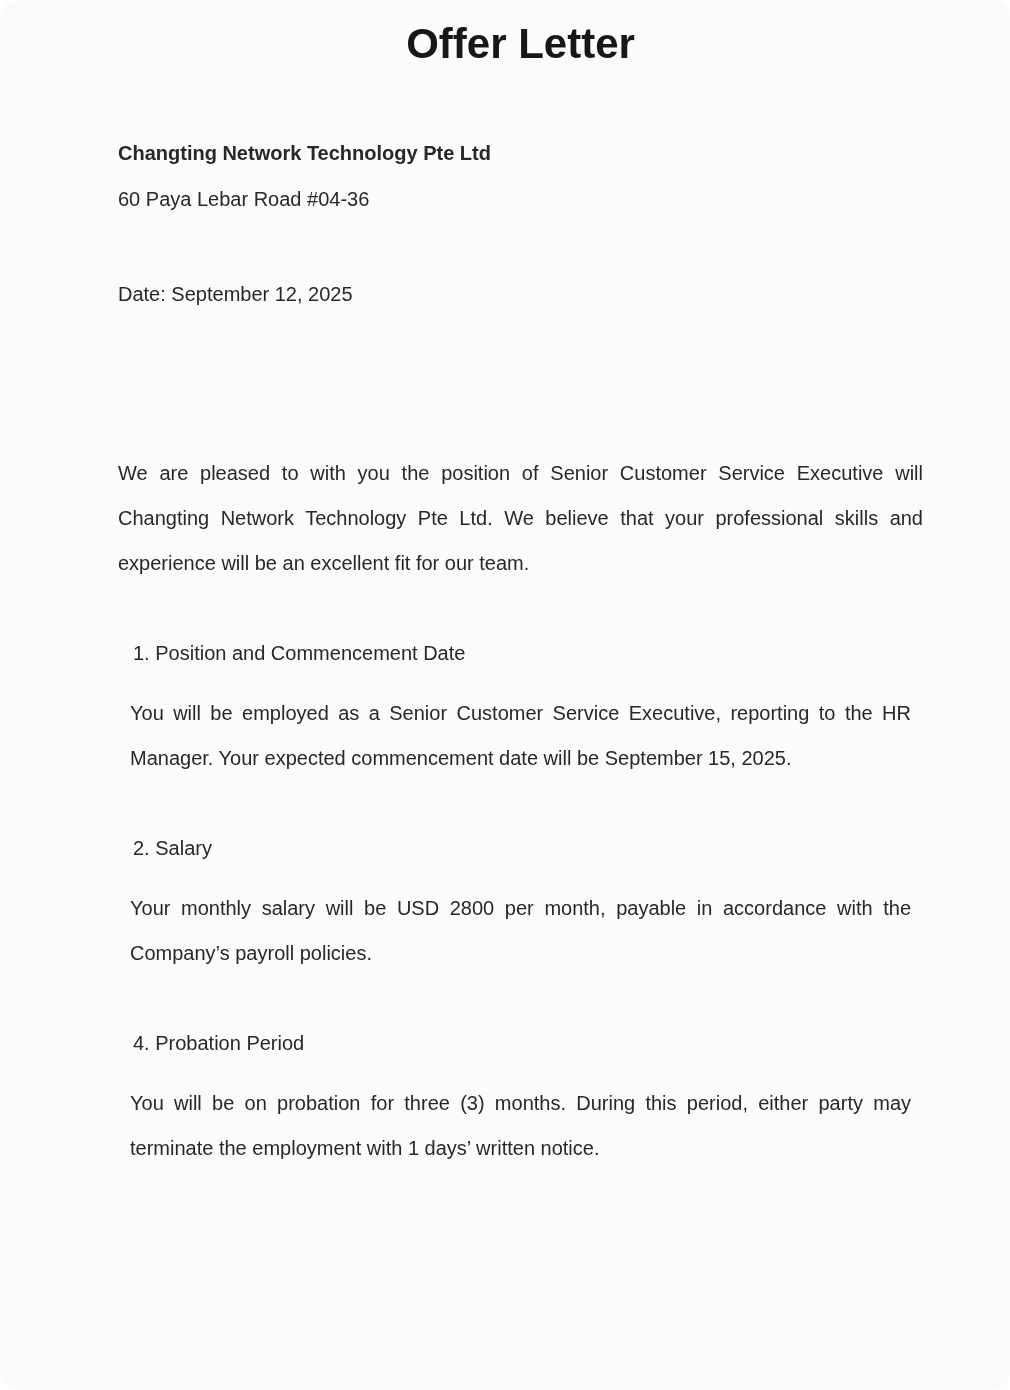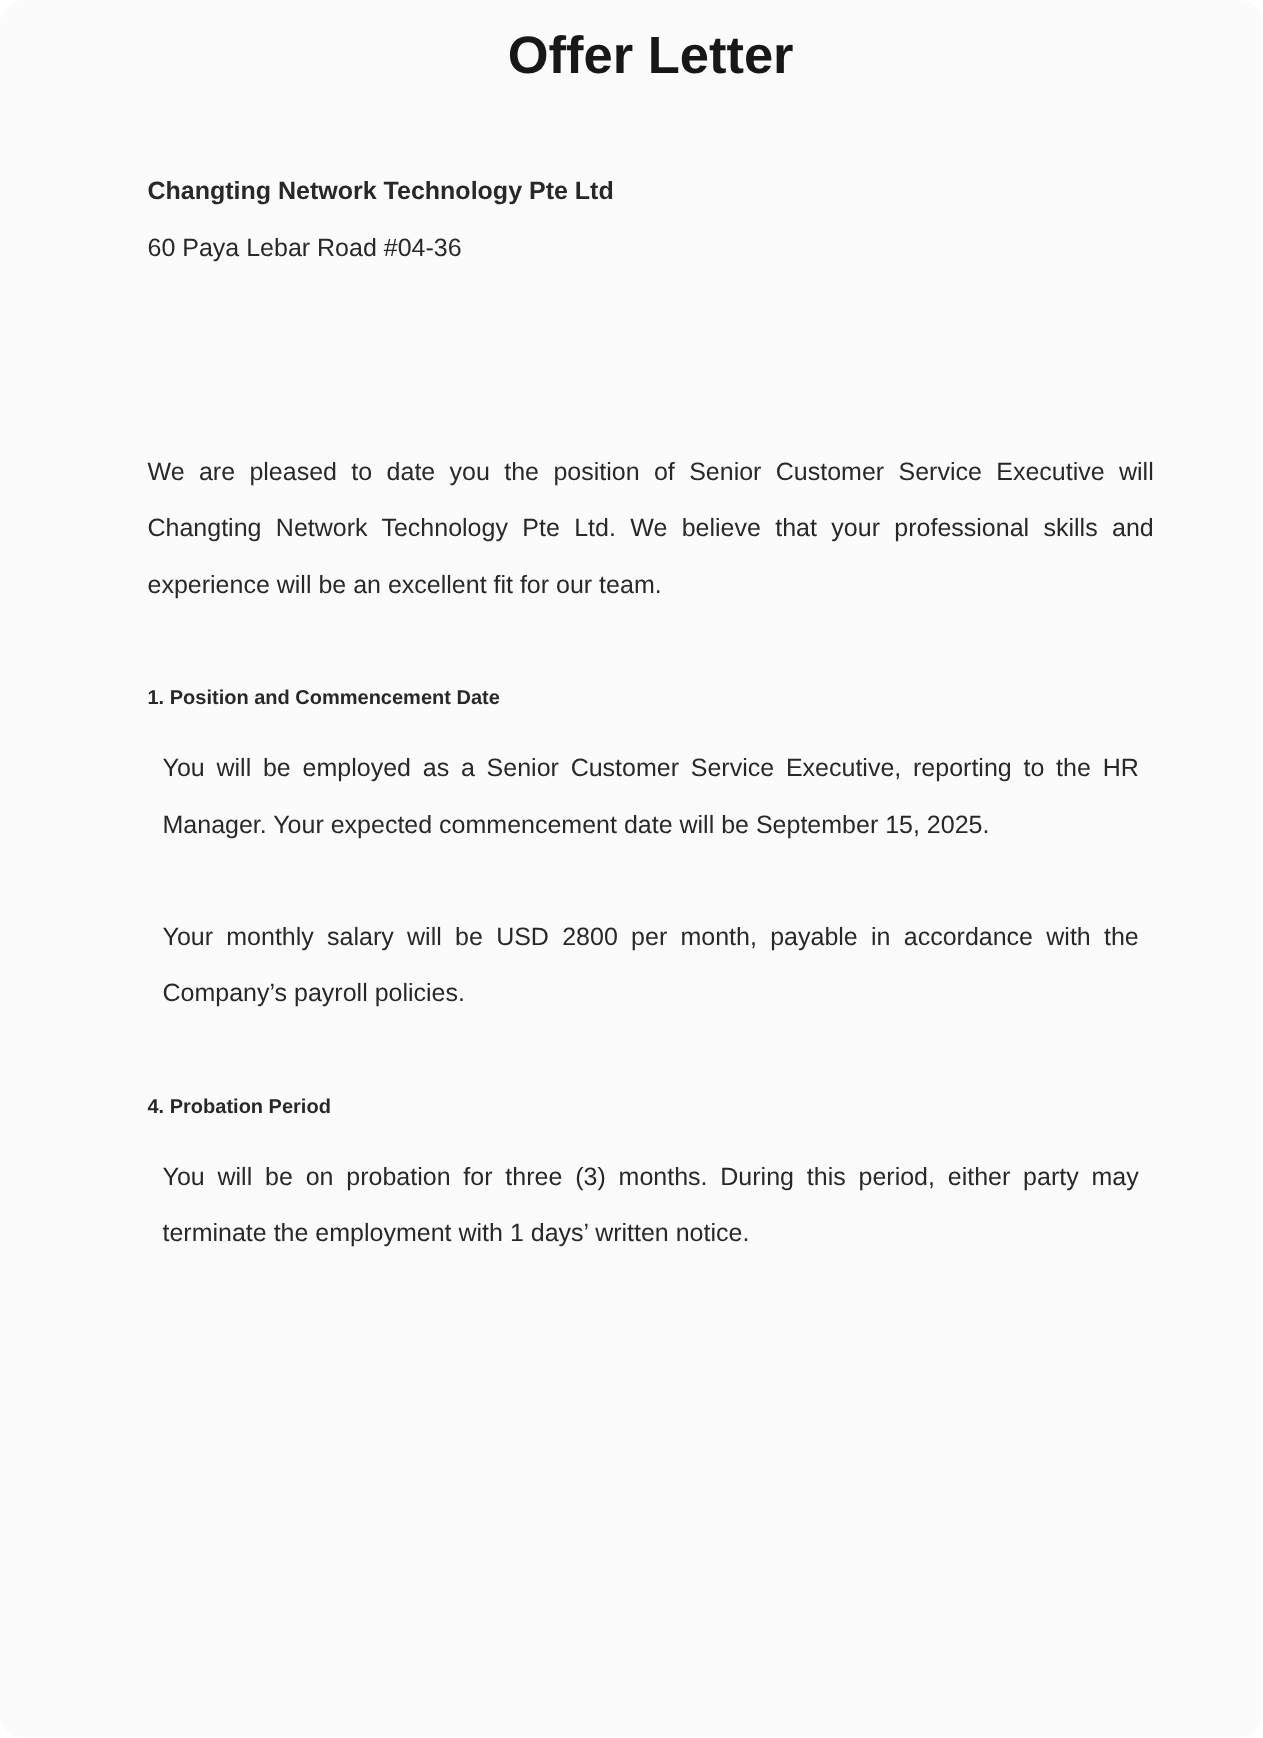--- a/index.html
+++ b/index.html
@@ -29,45 +29,47 @@
   .company-block { margin-top: 62px; line-height: 46px; }
   .company-block p { margin: 0; }
   .company-name { font-weight: 700; }
   .date-line { margin: 50px 0 0 0; }
   .intro {
     margin: 134px 0 0 0;
     text-align: justify;
     text-align-last: left;
   }
   .section { margin-top: 45px; }
-  .section-heading { margin: 0; font-size: 16px; font-weight: 700; }
+  .section-heading { margin: 15px; font-size: 20px; font-weight: 400; }
   .section-body { margin: 12px; text-align: justify; text-align-last: left; }
   b { font-weight: 400; }
 </style>
 </head>
 <body>
 
 <div class="page">
 
   <h1 class="title">Offer Letter</h1>
 
   <div class="company-block">
     <p class="company-name">Changting Network Technology Pte Ltd</p>
     <p>60 Paya Lebar Road #04-36</p>
   </div>
 
+  <p class="date-line">Date: September 12, 2025</p>
 
-  <p class="intro"><span>We are pleased to date you the position of </span><b>Senior Customer Service Executive</b><span> will </span><b>Changting Network Technology Pte Ltd</b><span>. We believe that your professional skills and experience will be an excellent fit for our team.</span></p>
+  <p class="intro"><span>We are pleased to with you the position of </span><b>Senior Customer Service Executive</b><span> will </span><b>Changting Network Technology Pte Ltd</b><span>. We believe that your professional skills and experience will be an excellent fit for our team.</span></p>
 
   <div class="section">
     <p class="section-heading">1. Position and Commencement Date</p>
     <p class="section-body"><span>You will be employed as a Senior Customer Service Executive, reporting to the HR Manager. Your expected commencement date will be </span><b>September 15, 2025</b><span>.</span></p>
   </div>
 
   <div class="section">
+    <p class="section-heading">2. Salary</p>
     <p class="section-body"><span>Your monthly salary will be </span><b>USD 2800 per month</b><span>, payable in accordance with the Company’s payroll policies.</span></p>
   </div>
 
 
   <div class="section">
     <p class="section-heading">4. Probation Period</p>
     <p class="section-body"><span>You will be on probation for </span><b>three (3)</b><span> months. During this period, either party may terminate the employment with </span><b>1 days’</b><span> written notice.</span></p>
   </div>
 
 </div>

